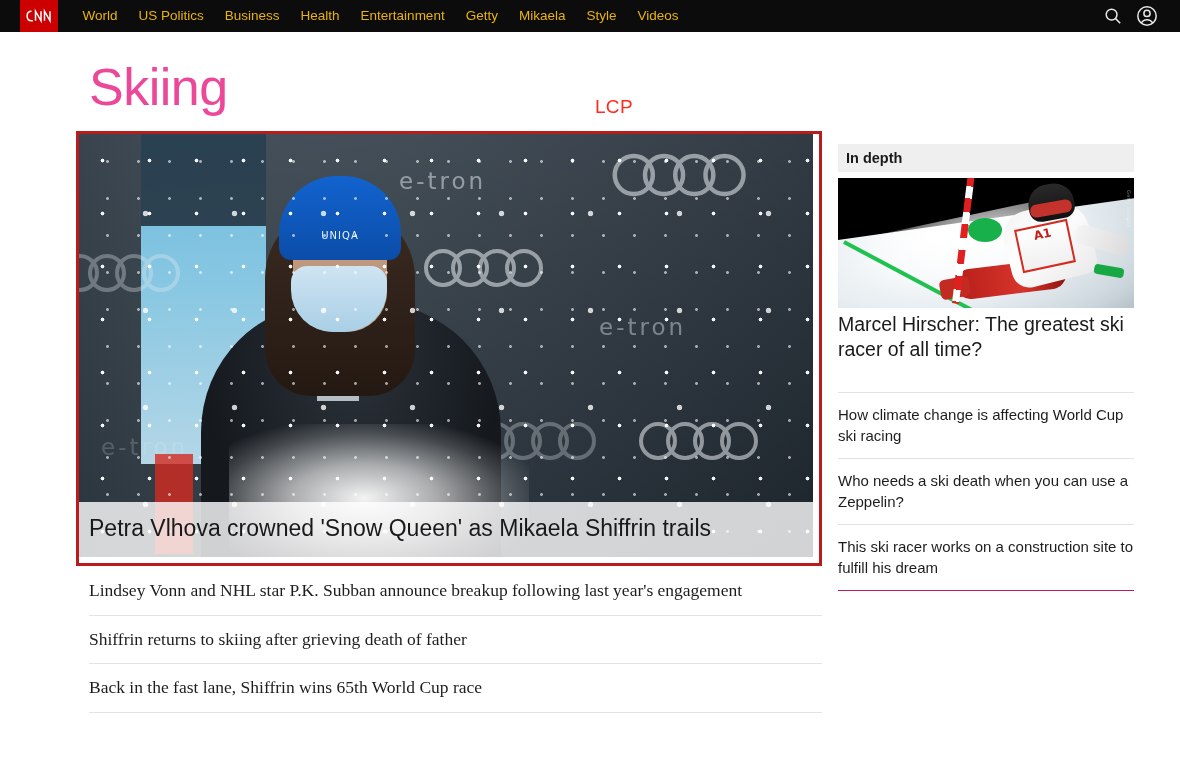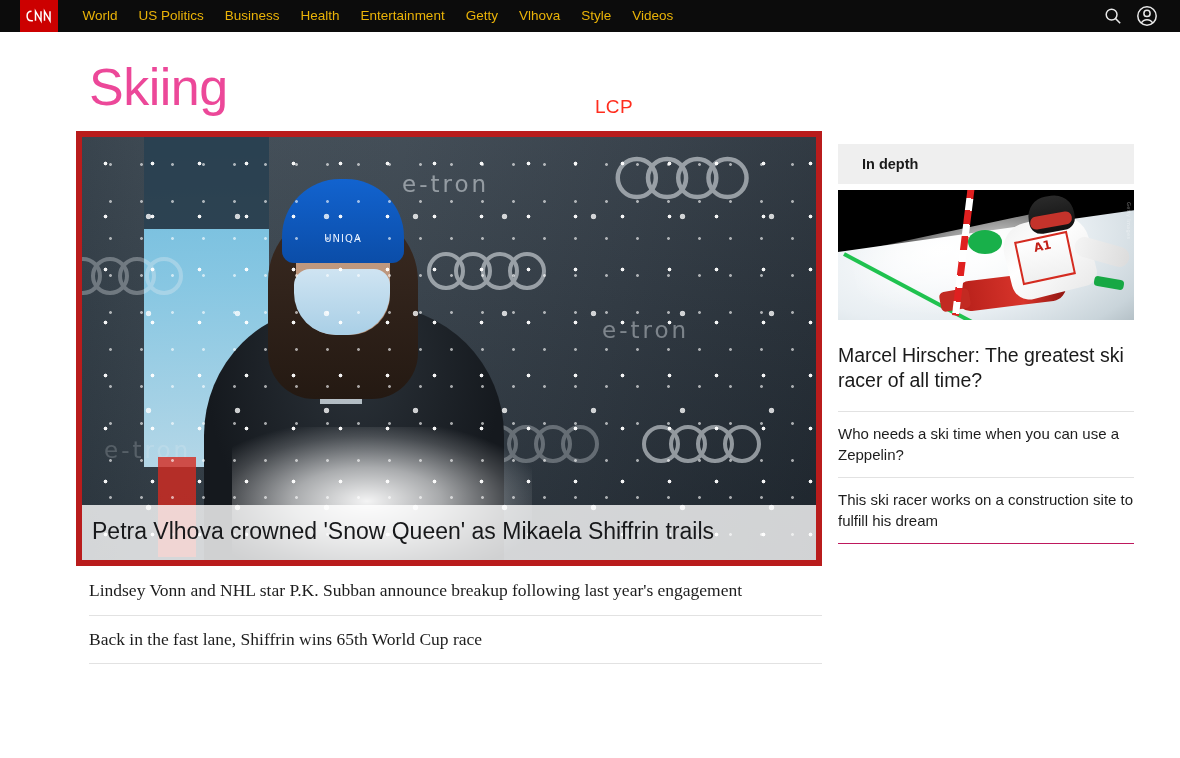--- a/index.html
+++ b/index.html
@@ -71,21 +71,21 @@
   
   .main-col {
     position: absolute;
     left: 76px; top: 131px;
     width: 746px;
   }
 
   
   .lcp-box {
     position: relative;
-    border: 6px solid #b91c1c;
+    border: 3px solid #b91c1c;
     width: 746px;
     height: 435px;
   }
   .hero {
     position: relative;
     width: 734px; height: 423px;
     overflow: hidden;
     background: #222b33;
     cursor: pointer;
   }
@@ -246,23 +246,23 @@
   }
 
   
   .sidebar {
     position: absolute;
     left: 838px; top: 144px;
     width: 296px;
   }
   .sb-header {
     background: #efefef;
-    height: 40px;
+    height: 28px;
     display: flex; align-items: center;
-    padding-left: 24px;
+    padding-left: 8px;
     font-size: 14.5px;
     font-weight: bold;
     color: #1a1a1a;
   }
   .sb-img {
     position: relative;
     width: 296px; height: 130px;
     margin-top: 6px;
     overflow: hidden;
     background: #000;
@@ -380,22 +380,22 @@
     writing-mode: vertical-rl;
     color: rgba(255,255,255,0.42);
     font-size: 5px;
     letter-spacing: 0.3px;
     font-family: "DejaVu Sans", sans-serif;
   }
   .sb-lead {
     font-size: 19.5px;
     line-height: 25px;
     color: #1a1a1a;
-    margin-top: 23px;
-    padding-bottom: 18px;
+    margin-top: 4px;
+    padding-bottom: 30px;
     border-bottom: 1px solid #e2e2e2;
     cursor: pointer;
   }
   .sb-link {
     font-size: 15px;
     line-height: 21px;
     color: #1d1d1d;
     padding: 11px 0 12px 0;
     border-bottom: 1px solid #e2e2e2;
     cursor: pointer;
@@ -415,21 +415,21 @@
       </g>
     </svg>
   </div>
   <div class="nav-list">
     <span class="nav-item">World</span>
     <span class="nav-item">US Politics</span>
     <span class="nav-item">Business</span>
     <span class="nav-item">Health</span>
     <span class="nav-item">Entertainment</span>
     <span class="nav-item">Getty</span>
-    <span class="nav-item">Vlhova</span>
+    <span class="nav-item">Mikaela</span>
     <span class="nav-item">Style</span>
     <span class="nav-item">Videos</span>
   </div>
   <div class="header-right">
     <svg class="hdr-icon" width="18" height="18" viewBox="0 0 18 18">
       <circle cx="7.6" cy="7.6" r="5.4" fill="none" stroke="#e8e8e8" stroke-width="1.5"></circle>
       <line x1="11.6" y1="11.6" x2="16.2" y2="16.2" stroke="#e8e8e8" stroke-width="1.5"></line>
     </svg>
     <svg class="hdr-icon" width="22" height="22" viewBox="0 0 22 22">
       <circle cx="11" cy="11" r="9.2" fill="none" stroke="#e8e8e8" stroke-width="1.5"></circle>
@@ -498,20 +498,21 @@
 
         <div class="snow-burst"></div>
         <div class="snow-layer"></div>
       </div>
       <div class="hero-headline">Petra Vlhova crowned 'Snow Queen' as Mikaela Shiffrin trails</div>
     </div>
   </div>
 
   <div class="art-list">
     <div class="art-item">Lindsey Vonn and NHL star P.K. Subban announce breakup following last year's engagement</div>
+    <div class="art-item">Shiffrin returns to skiing after grieving death of father</div>
     <div class="art-item">Back in the fast lane, Shiffrin wins 65th World Cup race</div>
 
   </div>
 </div>
 
 <div class="sidebar">
   <div class="sb-header">In depth</div>
 
   <div class="sb-img">
     <div class="sb-snow"></div>
@@ -524,15 +525,16 @@
     <div class="sb-bib">A1</div>
     <div class="sb-helmet"></div>
     <div class="sb-goggle"></div>
     <div class="sb-pole"></div>
     <div class="sb-gate"></div>
     <div class="sb-skitip"></div>
     <div class="sb-credit">Getty Images</div>
   </div>
 
   <div class="sb-lead">Marcel Hirscher: The greatest ski racer of all time?</div>
-  <div class="sb-link">Who needs a ski time when you can use a Zeppelin?</div>
+  <div class="sb-link">How climate change is affecting World Cup ski racing</div>
+  <div class="sb-link">Who needs a ski death when you can use a Zeppelin?</div>
   <div class="sb-link">This ski racer works on a construction site to fulfill his dream</div>
 </div>
 
 </body></html>

